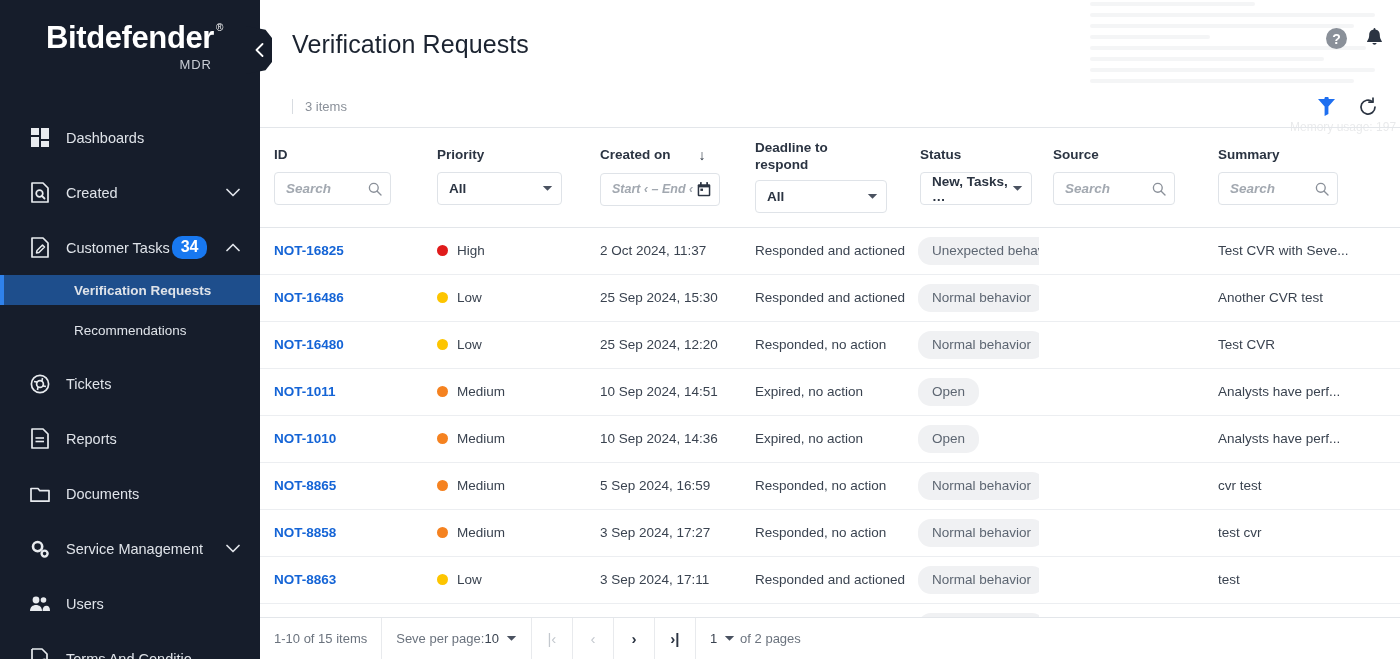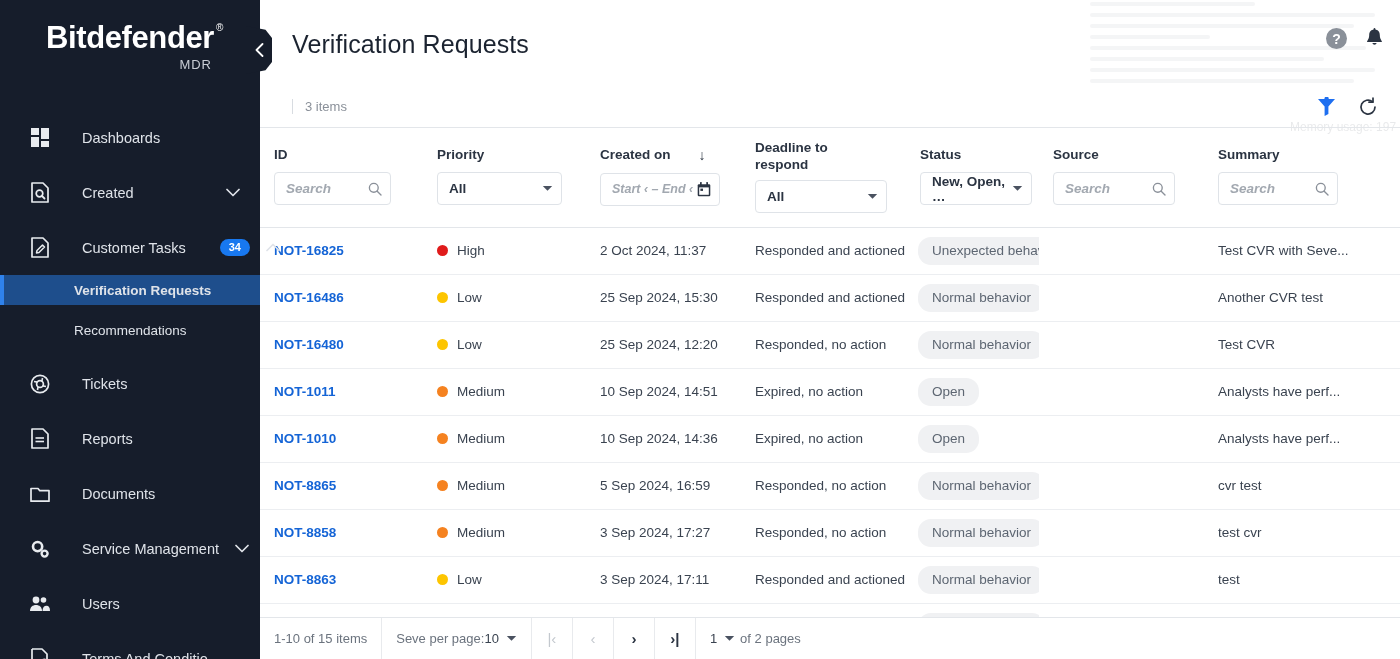--- a/index.html
+++ b/index.html
@@ -71,37 +71,36 @@
 
   .nav { margin-top: 10px; }
   .nav-item {
     display: flex; align-items: center;
     height: 55px;
     padding: 0 20px 0 28px;
     color: #dfe3e9;
     font-size: 14.5px;
     cursor: pointer;
     position: relative;
-    gap: 16px;
   }
   .nav-item .ic {
     width: 24px; height: 24px;
     display: flex; align-items: center; justify-content: center;
     margin-right: 14px;
     flex: 0 0 24px;
   }
   .nav-item .lbl { white-space: nowrap; }
   .nav-badge {
     background: #1878f0;
     color: #fff;
-    font-size: 11px;
+    font-size: 16px;
     font-weight: 700;
     border-radius: 10px;
     padding: 2px 9px 3px;
-    margin-left: 18px;
+    margin-left: 2px;
     line-height: 1.15;
   }
   .nav-chev {
     margin-left: auto;
     display: flex; align-items: center;
   }
   .nav-sub {
     height: 30px;
     display: flex; align-items: center;
     padding-left: 74px;
@@ -606,21 +605,21 @@
                     </svg>
                 </span>
               </div>
             </th>
 
             <th>
               <div class="th-label">
                 <span>Status</span>
               </div>
               <div class="fld w-status">
-                <span class="val">New, Open, …</span>
+                <span class="val">New, Tasks, …</span>
                 <span class="right">
                   <svg width="11" height="7" viewBox="0 0 11 7">
                       <path d="M0.8 1 L5.5 5.8 L10.2 1" fill="#4a5260"></path>
                     </svg>
                 </span>
               </div>
             </th>
 
             <th>
               <div class="th-label">

